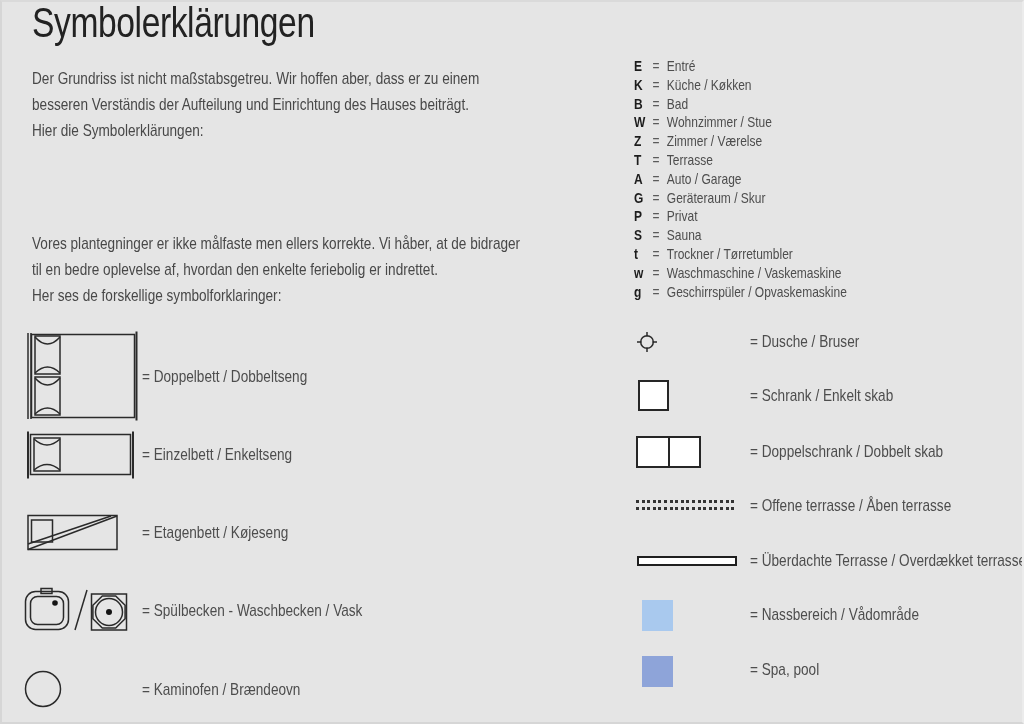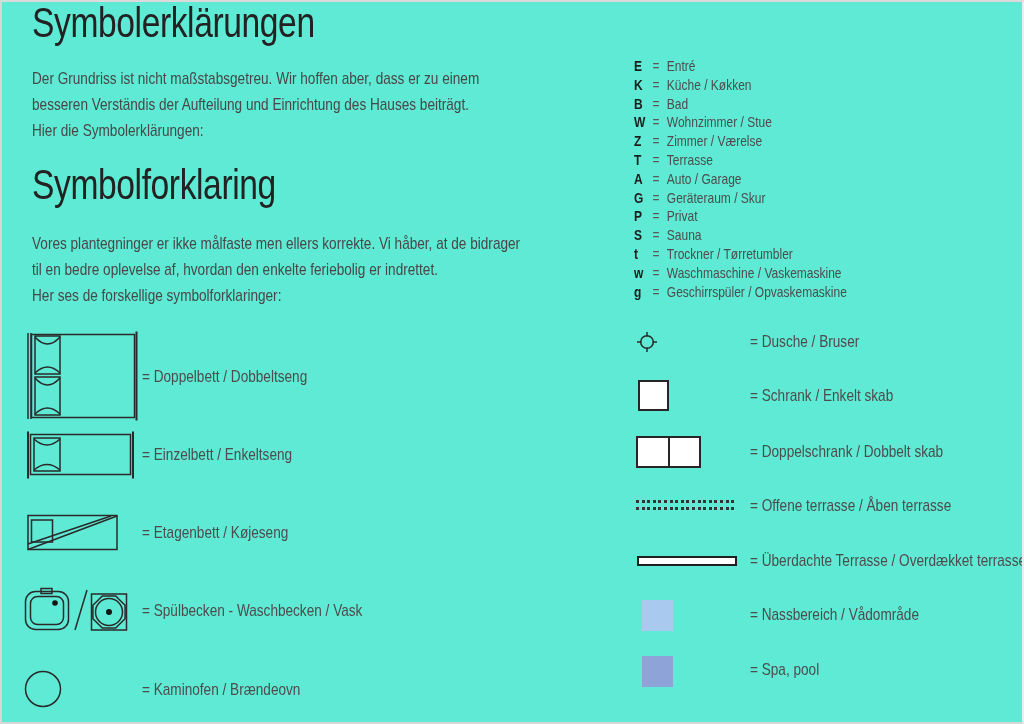--- a/index.html
+++ b/index.html
@@ -1,19 +1,19 @@
 <!DOCTYPE html>
 <html><head>
 <meta charset="utf-8">
 <style>
   * { margin:0; padding:0; box-sizing:border-box; }
   html,body { background:#ffffff; }
   body { font-family:"Liberation Sans", sans-serif; }
   .page {
-    position:relative; width:1024px; height:724px; background:#5eead4; overflow:hidden;
+    position:relative; width:1024px; height:724px; background:#e5e5e5; overflow:hidden;
     border-left:2px solid #d6d6d6; border-top:2px solid #dadada;
     border-bottom:2px solid #d6d6d6; border-right:2px solid #ececec;
   }
   .condensed { transform:scaleX(0.8); transform-origin:0 0; display:inline-block; white-space:nowrap; }
   h1.doc-title {
     position:absolute; left:30px; font-size:42px; line-height:46px;
     font-weight:500; color:#222; letter-spacing:-0.5px;
   }
   .para {
     position:absolute; left:30px; font-size:17px; line-height:26px; color:#484848;
@@ -43,21 +43,20 @@
 </head>
 <body>
 
 <div class="page">
 
   <h1 class="doc-title" style="top:-2px;"><span class="condensed">Symbolerklärungen</span></h1>
   <div class="para" style="top:64px;">Der Grundriss ist nicht maßstabsgetreu. Wir hoffen aber, dass er zu einem
 besseren Verständis der Aufteilung und Einrichtung des Hauses beiträgt.
 Hier die Symbolerklärungen:</div>
 
-  <h1 class="doc-title" style="top:160px;"><span class="condensed">Symbolforklaring</span></h1>
   <div class="para" style="top:229px;">Vores plantegninger er ikke målfaste men ellers korrekte. Vi håber, at de bidrager
 til en bedre oplevelse af, hvordan den enkelte feriebolig er indrettet.
 Her ses de forskellige symbolforklaringer:</div>
 
   <div class="codes">
     <div class="code-row">
         <span class="code-letter">E</span>
         <span class="code-eq">=</span>
         <span class="code-def">Entré</span>
       </div>

